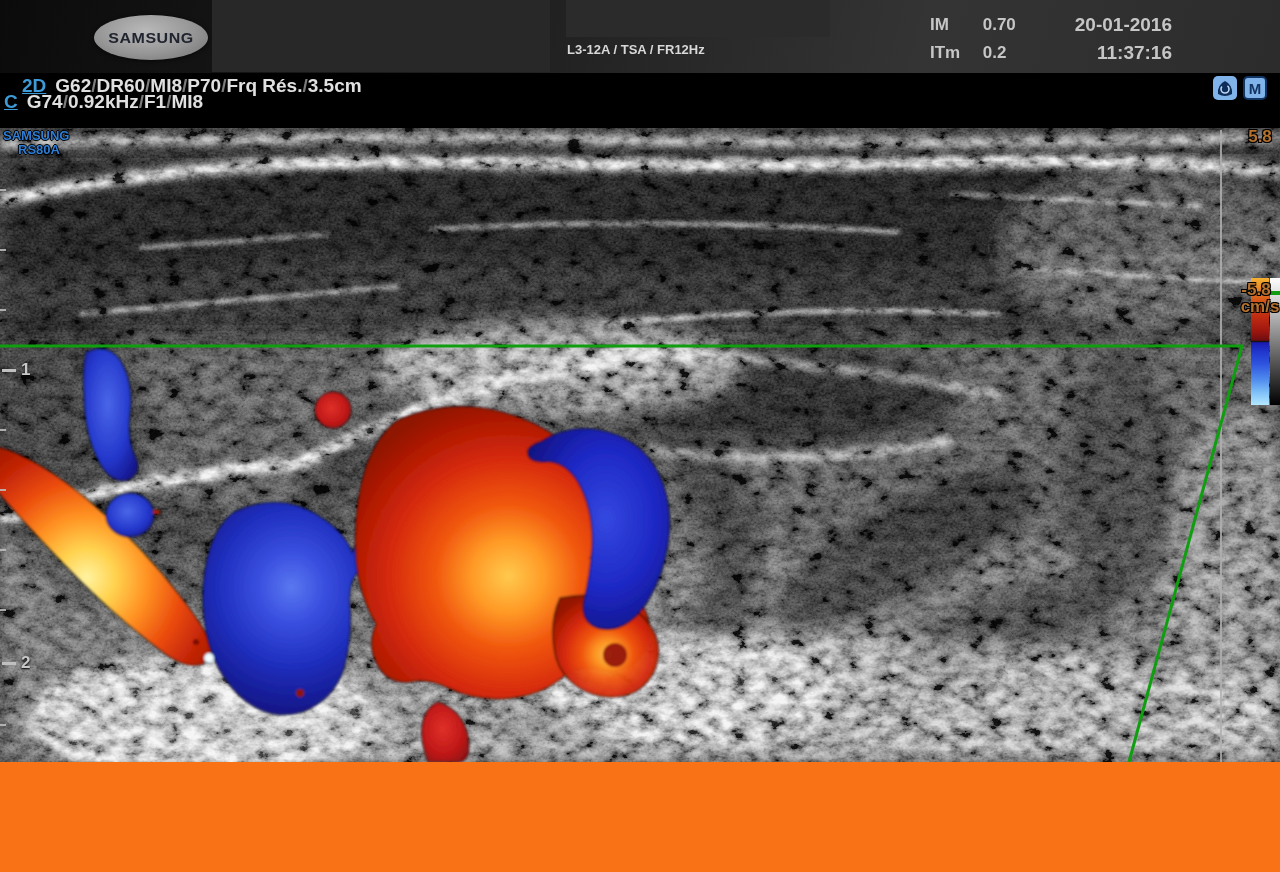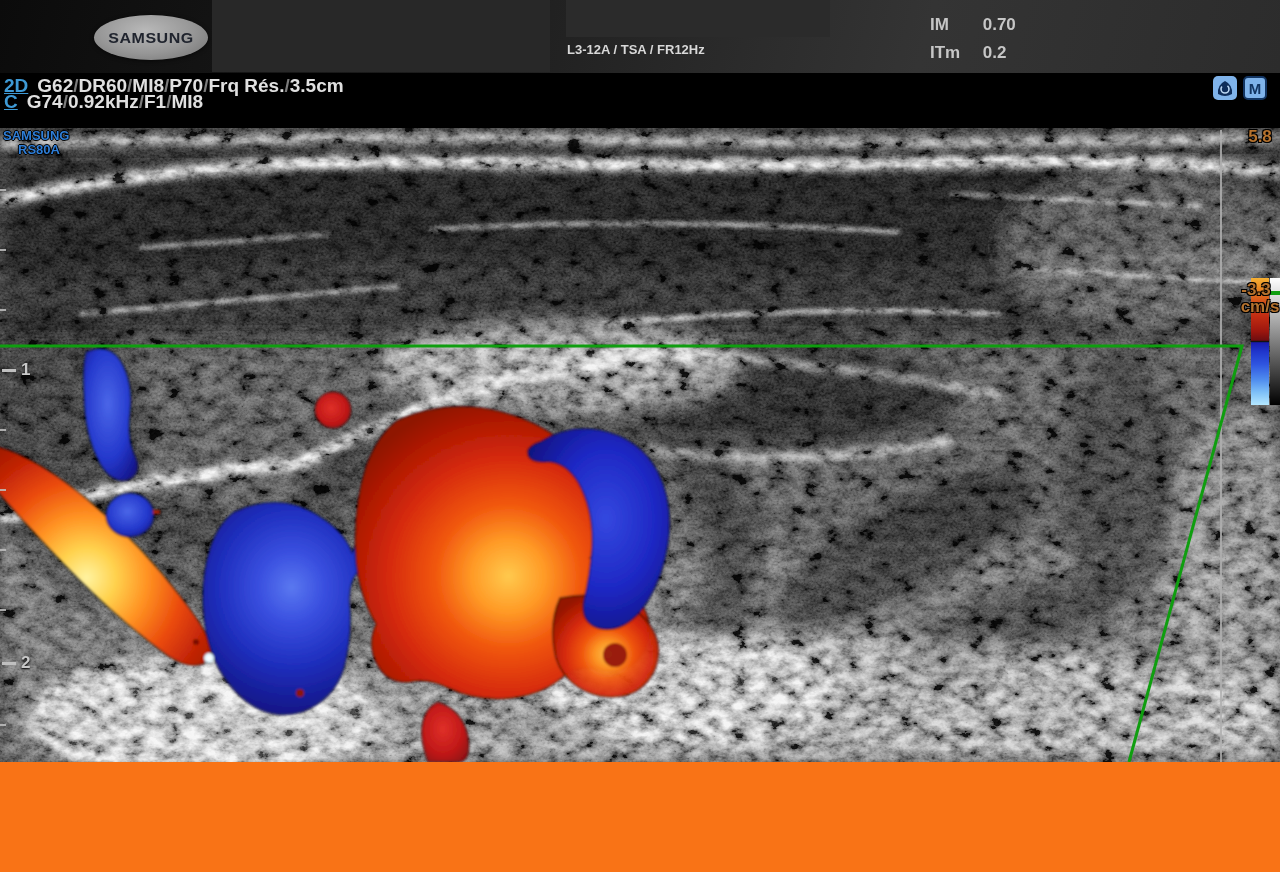--- a/index.html
+++ b/index.html
@@ -28,21 +28,21 @@
   .idx-block{position:absolute;left:930px;top:11px;font-size:17px;font-weight:bold;color:var(--header-text);}
   .idx-row{height:28px;line-height:28px;}
   .idx-row .lbl{display:inline-block;width:48px;}
   .dt-block{position:absolute;left:1040px;top:11px;width:132px;text-align:right;
     font-size:19px;font-weight:bold;color:var(--header-text);}
   .dt-block div{height:28px;line-height:28px;}
 
   
   .modebar{position:absolute;left:0;top:73px;width:1280px;height:55px;background:#000;}
   .mode-line{position:absolute;left:4px;font-size:19px;font-weight:bold;color:#e0e0e0;white-space:nowrap;}
-  .mode-line.l1{top:2px;}
+  .mode-line.l1{top:2px;margin-left:18px;}
   .mode-line.l2{top:18px;}
   .mode-label{color:var(--mode-label-blue);text-decoration:underline;margin-right:9px;}
   .mode-params .slash{color:#7c7c7c;}
   .hdr-icons{position:absolute;left:1213px;top:3px;display:flex;gap:6px;}
   .hicon{width:24px;height:24px;border-radius:5px;background:#7fb3ea;display:flex;
     align-items:center;justify-content:center;cursor:pointer;}
   .hicon.bordered{border:2px solid #123461;font-weight:bold;font-size:15px;color:#123461;}
 
   
   .image-area{position:absolute;left:0;top:128px;width:1280px;height:634px;background:#111;}
@@ -87,20 +87,24 @@
     <div class="probe">L3-12A / TSA / FR12Hz</div>
     <div class="idx-block">
       <div class="idx-row">
         <span class="lbl">IM</span>
         <span>0.70</span>
       </div>
       <div class="idx-row">
         <span class="lbl">ITm</span>
         <span>0.2</span>
       </div>
+    </div>
+    <div class="dt-block">
+      <div>20-01-2016</div>
+      <div>11:37:16</div>
     </div>
   </div>
 
   <div class="modebar">
     <div class="mode-line l1">
       <span class="mode-label">2D</span><span class="mode-params"><span>G62</span><span class="slash">/</span><span>DR60</span><span class="slash">/</span><span>MI8</span><span class="slash">/</span><span>P70</span><span class="slash">/</span><span>Frq Rés.</span><span class="slash">/</span><span>3.5cm</span></span>
     </div>
     <div class="mode-line l2">
       <span class="mode-label">C</span><span class="mode-params"><span>G74</span><span class="slash">/</span><span>0.92kHz</span><span class="slash">/</span><span>F1</span><span class="slash">/</span><span>MI8</span></span>
     </div>
@@ -293,17 +297,17 @@
       <div class="tick major" style="top:534px"></div>
       <div class="depth-label" style="top:525px">2</div>
       <div class="tick minor" style="top:596px"></div>
     </div>
 
     <div class="cb-label cb-max">5.8</div>
     <div class="colorbar"></div>
     <div class="graybar">
       <div class="graytick"></div>
     </div>
-    <div class="cb-label cb-min">-3.3</div>
+    <div class="cb-label cb-min">-5.8</div>
     <div class="cb-label cb-unit">cm/s</div>
   </div>
 
 </div>
 
 </body></html>

